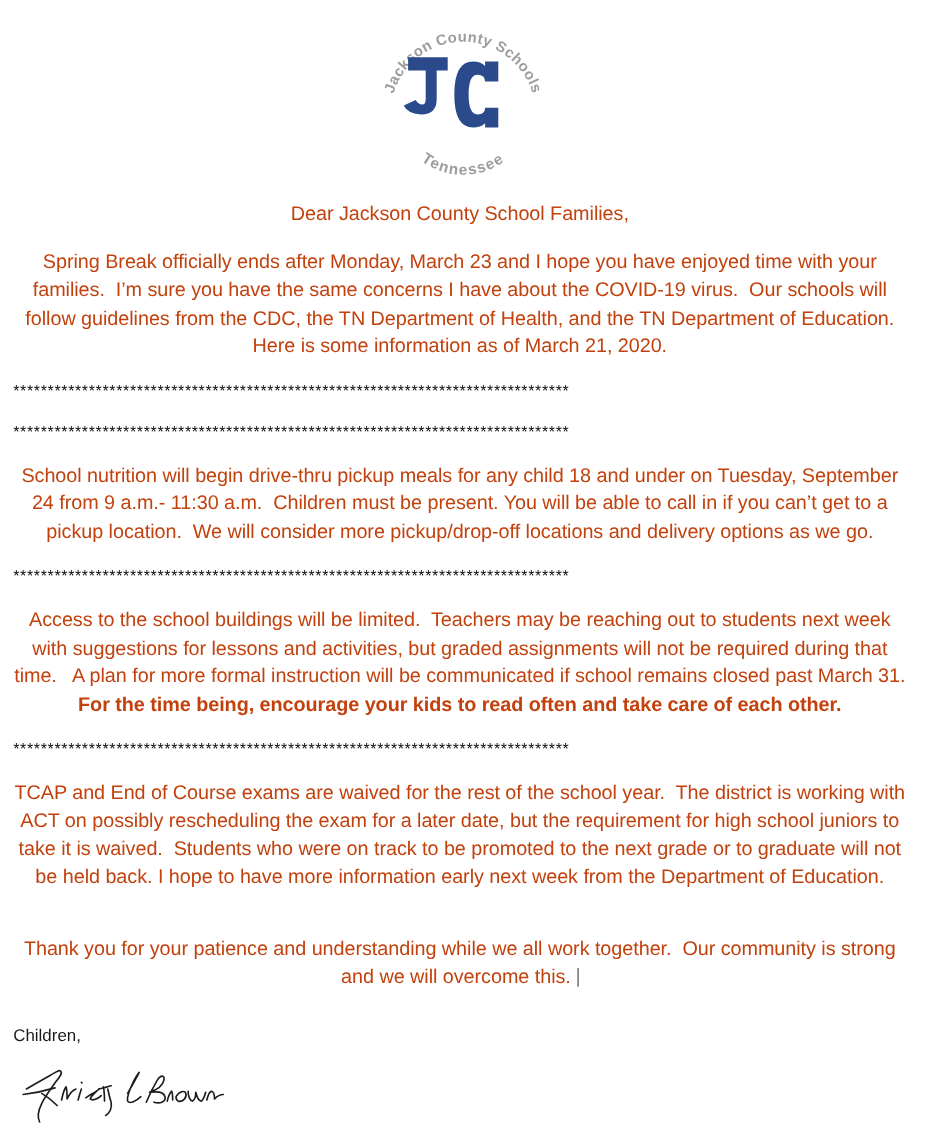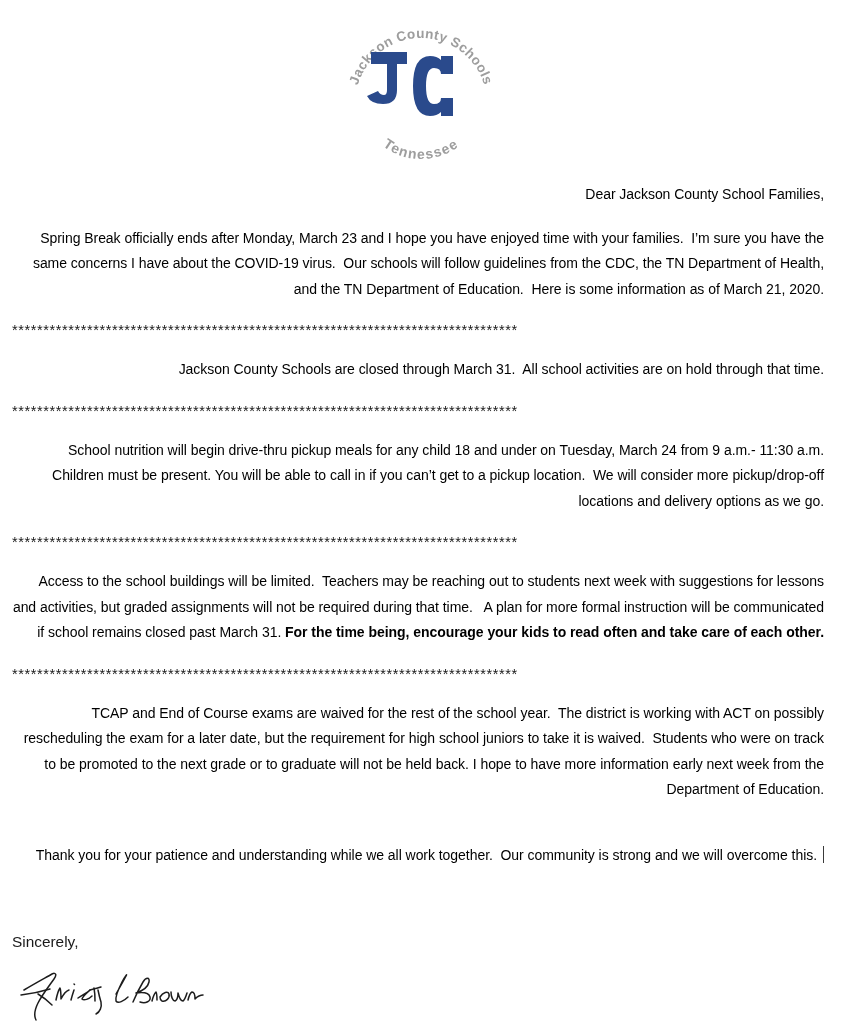--- a/index.html
+++ b/index.html
@@ -40,26 +40,26 @@
   .logo svg { display: block; }
 
   
   .content {
     position: absolute;
     left: 12px;
     top: 182px;
     width: 812px;
   }
   .para {
-    font-size: 14px;
+    font-size: 18px;
     line-height: 25.5px;
     margin: 0 0 18px 0;
-    color: #000000;
+    color: #c2410c;
     letter-spacing: -0.05px;
-    text-align: right;
+    text-align: center;
     white-space: pre-wrap;
   }
   .para.tight { margin-bottom: 16px; }
   .bold { font-weight: bold; }
 
   .sep {
     font-size: 14.5px;
     line-height: 20px;
     letter-spacing: 0.6px;
     margin: 0 0 17px 0;
@@ -169,44 +169,43 @@
   </div>
 
   <div class="content">
 
     <p class="para">Dear Jackson County School Families,</p>
 
     <p class="para">Spring Break officially ends after Monday, March 23 and I hope you have enjoyed time with your families.  I’m sure you have the same concerns I have about the COVID-19 virus.  Our schools will follow guidelines from the CDC, the TN Department of Health, and the TN Department of Education.  Here is some information as of March 21, 2020.</p>
 
     <div class="sep">*********************************************************************************</div>
 
-    <p class="para">Jackson County Schools are closed through March 31.  All school activities are on hold through that time.</p>
-
-    <div class="sep">*********************************************************************************</div>
-
-    <p class="para">School nutrition will begin drive-thru pickup meals for any child 18 and under on Tuesday, March 24 from 9 a.m.- 11:30 a.m.  Children must be present. You will be able to call in if you can’t get to a pickup location.  We will consider more pickup/drop-off locations and delivery options as we go.</p>
+
+    <div class="sep">*********************************************************************************</div>
+
+    <p class="para">School nutrition will begin drive-thru pickup meals for any child 18 and under on Tuesday, September 24 from 9 a.m.- 11:30 a.m.  Children must be present. You will be able to call in if you can’t get to a pickup location.  We will consider more pickup/drop-off locations and delivery options as we go.</p>
 
 
 
     <div class="sep">*********************************************************************************</div>
 
     <p class="para"><span>Access to the school buildings will be limited.  Teachers may be reaching out to students next week with suggestions for lessons and activities, but graded assignments will not be required during that time.   A plan for more formal instruction will be communicated if school remains closed past March 31. </span><span class="bold">For the time being, encourage your kids to read often and take care of each other.</span></p>
 
     <div class="sep">*********************************************************************************</div>
 
     <p class="para">TCAP and End of Course exams are waived for the rest of the school year.  The district is working with ACT on possibly rescheduling the exam for a later date, but the requirement for high school juniors to take it is waived.  Students who were on track to be promoted to the next grade or to graduate will not be held back. I hope to have more information early next week from the Department of Education.</p>
 
     <div class="gap-lg"></div>
 
     <p class="para closing"><span>Thank you for your patience and understanding while we all work together.  Our community is strong and we will overcome this.</span><span class="caret"></span></p>
 
   </div>
 
   <div class="sig-block">
-    <p class="sig-label">Sincerely,</p>
+    <p class="sig-label">Children,</p>
 
     <div class="sig-image">
       <svg viewBox="0 0 200 58" width="200" height="58" aria-hidden="true">
         <g fill="none" stroke="#1d1d1d" stroke-width="1.5" stroke-linecap="round" stroke-linejoin="round">
 
           <path d="M 12,26 C 22,20 33,14 40,10 C 44,8 45,11 42,15
                    C 37,22 30,31 26,39 C 23,45 22,52 24,56"></path>
           <path d="M 9,31 C 18,30 28,28 38,25"></path>
           <path d="M 26,30 C 31,33 36,37 40,41"></path>
 

